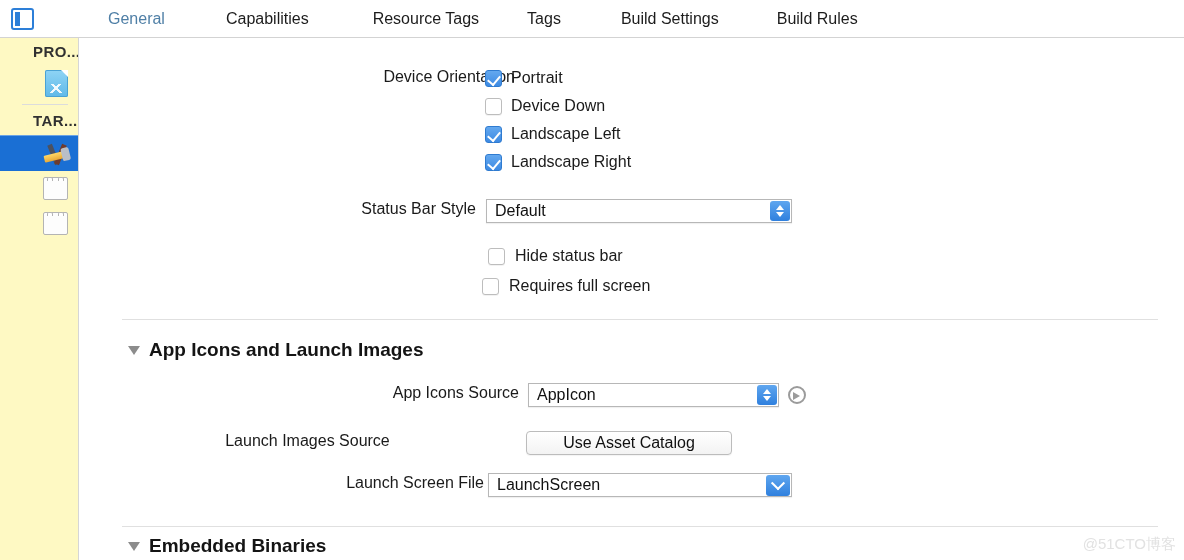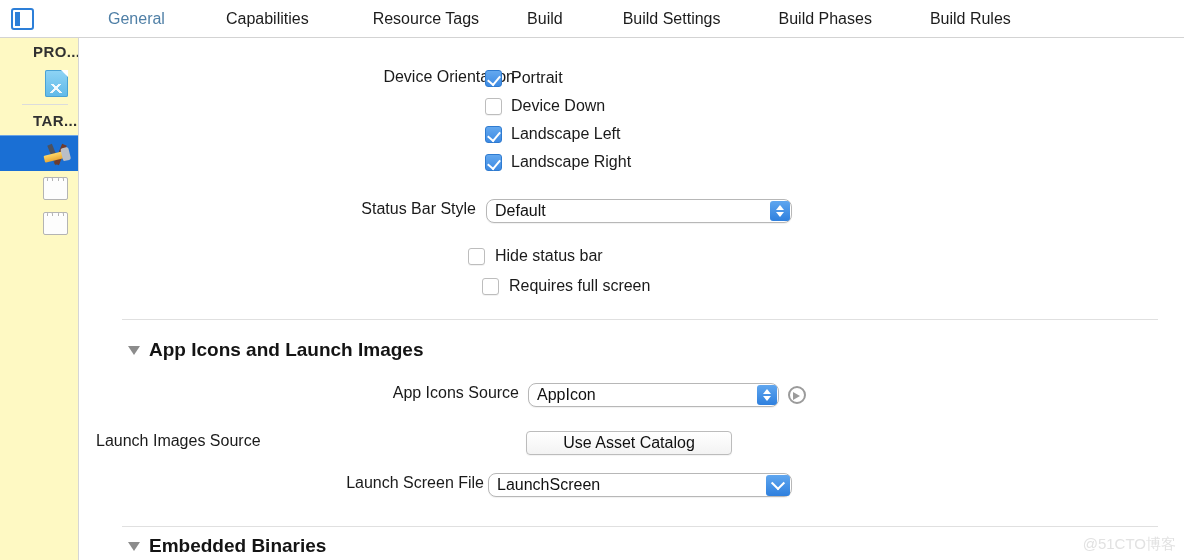--- a/index.html
+++ b/index.html
@@ -242,21 +242,21 @@
     border: solid #ffffff;
     border-width: 0 2px 2px 0;
     transform: rotate(40deg);
   }
 
   
   .popup {
     height: 24px;
     background: #ffffff;
     border: 1px solid #b7b7b7;
-    border-radius: 8px;
+    border-radius: 0;
     box-sizing: border-box;
     position: relative;
     display: flex;
     align-items: center;
     cursor: pointer;
     box-shadow: 0 1px 1px rgba(0,0,0,.06);
   }
   .popup .val {
     font-size: 16px;
     color: #101010;
@@ -376,23 +376,22 @@
 </style>
 </head>
 <body>
 
 <div class="tabbar">
   <div class="nav-toggle"></div>
   <div class="tabs">
     <div class="tab selected" style="margin-right:61px">General</div>
     <div class="tab" style="margin-right:64px">Capabilities</div>
     <div class="tab" style="margin-right=">Resource Tags</div>
-    <div class="tab" style="margin-right:60px;margin-left:48px">Build</div>
+    <div class="tab" style="margin-right:60px;margin-left:48px">Tags</div>
     <div class="tab" style="margin-right:58px">Build Settings</div>
-    <div class="tab" style="margin-right:58px">Build Phases</div>
     <div class="tab">Build Rules</div>
   </div>
 </div>
 
 <div class="sidebar">
 
   <div class="side-group-label">PRO...</div>
 
   <div class="side-row">
     <div class="icon-proj-doc"></div>
@@ -453,21 +452,21 @@
     <span class="field-label">Status Bar Style</span>
   </div>
   <div class="popup" style="position:absolute; left:390px; top:160px; width:306px;">
     <span class="val">Default</span>
     <span class="stepper">
       <i class="up"></i>
         <i class="dn"></i>
     </span>
   </div>
 
-  <div class="row" style="left:372px; top:208px;">
+  <div class="row" style="left:392px; top:208px;">
     <div class="chk off"></div>
     <span class="chk-label" style="margin-left:10px">Hide status bar</span>
   </div>
   <div class="row" style="left:386px; top:238px;">
     <div class="chk off"></div>
     <span class="chk-label" style="margin-left:10px">Requires full screen</span>
   </div>
 
   <div class="hr" style="left:26px; top:280px; width:1036px;"></div>
 
@@ -481,21 +480,21 @@
   </div>
   <div class="popup" style="position:absolute; left:432px; top:344px; width:251px;">
     <span class="val">AppIcon</span>
     <span class="stepper">
       <i class="up"></i>
         <i class="dn"></i>
     </span>
   </div>
   <div class="reveal" style="position:absolute; left:692px; top:347px;"></div>
 
-  <div class="row" style="left:0px; top:393px; width:423px; justify-content:flex-start;">
+  <div class="row" style="left:0px; top:393px; width:423px; justify-content:center;">
     <span class="field-label">Launch Images Source</span>
   </div>
   <div class="pushbtn" style="position:absolute; left:430px; top:392px; width:206px;">Use Asset Catalog</div>
 
   <div class="row" style="left:0px; top:435px; width:388px; justify-content:flex-end;">
     <span class="field-label">Launch Screen File</span>
   </div>
   <div class="popup" style="position:absolute; left:392px; top:434px; width:304px;">
     <span class="val">LaunchScreen</span>
     <span class="chevron"></span>

